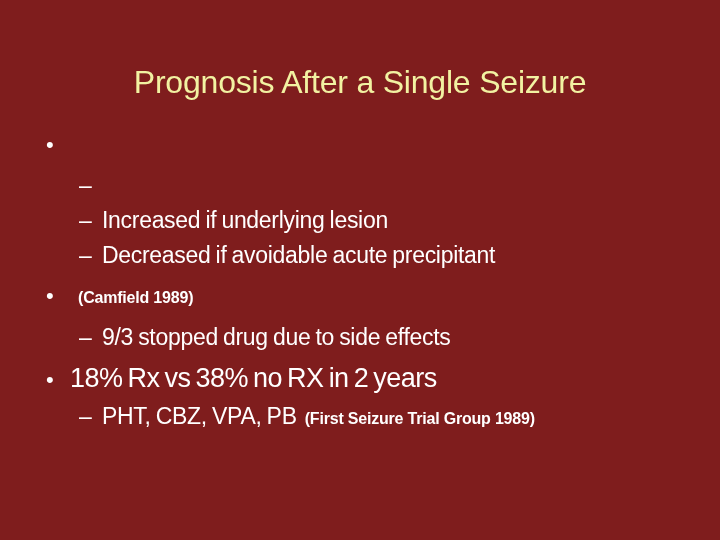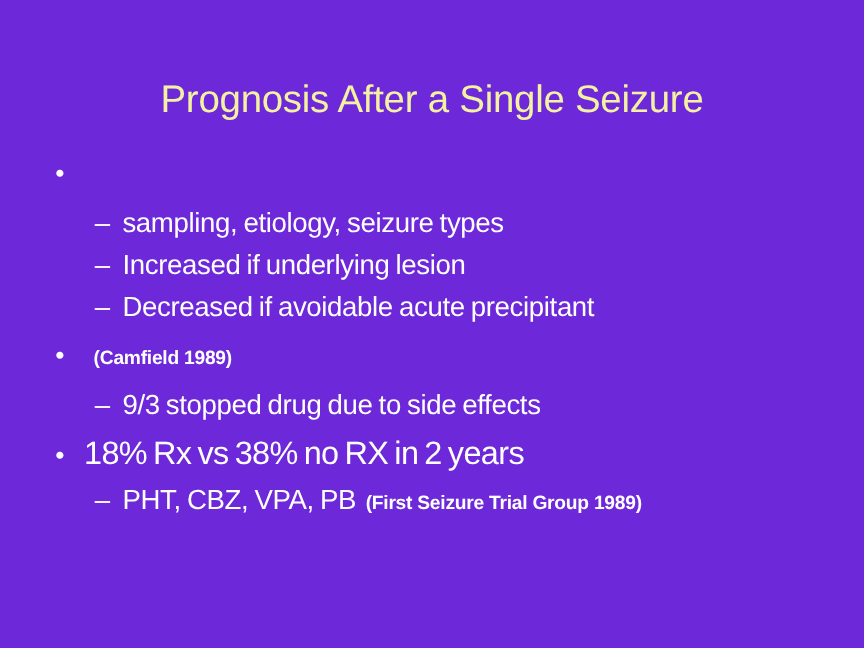--- a/index.html
+++ b/index.html
@@ -4,21 +4,21 @@
 <style>
   html, body {
     margin: 0;
     padding: 0;
     background: #000;
   }
   .slide {
     position: relative;
     width: 720px;
     height: 540px;
-    background: #6d28d9;
+    background: #7f1d1d;
     overflow: hidden;
     font-family: "Liberation Sans", sans-serif;
   }
   .title {
     position: absolute;
     top: 66px;
     left: 0;
     right: 0;
     text-align: center;
     color: #F2F2A2;
@@ -74,21 +74,20 @@
 
   <div class="title">Prognosis After a Single Seizure</div>
 
   <div class="row l1" style="top:129px">
     <span class="marker">•</span>
 
   </div>
 
   <div class="row l2" style="top:170px">
     <span class="marker">–</span>
-    <span>sampling, etiology, seizure types</span>
 
   </div>
 
   <div class="row l2" style="top:205px">
     <span class="marker">–</span>
     <span>Increased if underlying lesion</span>
 
   </div>
 
   <div class="row l2" style="top:240px">

